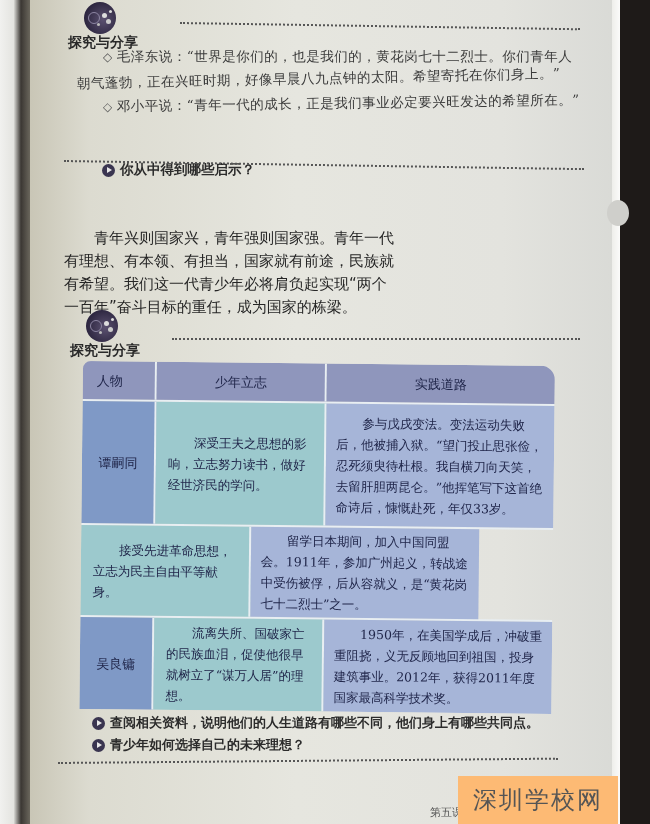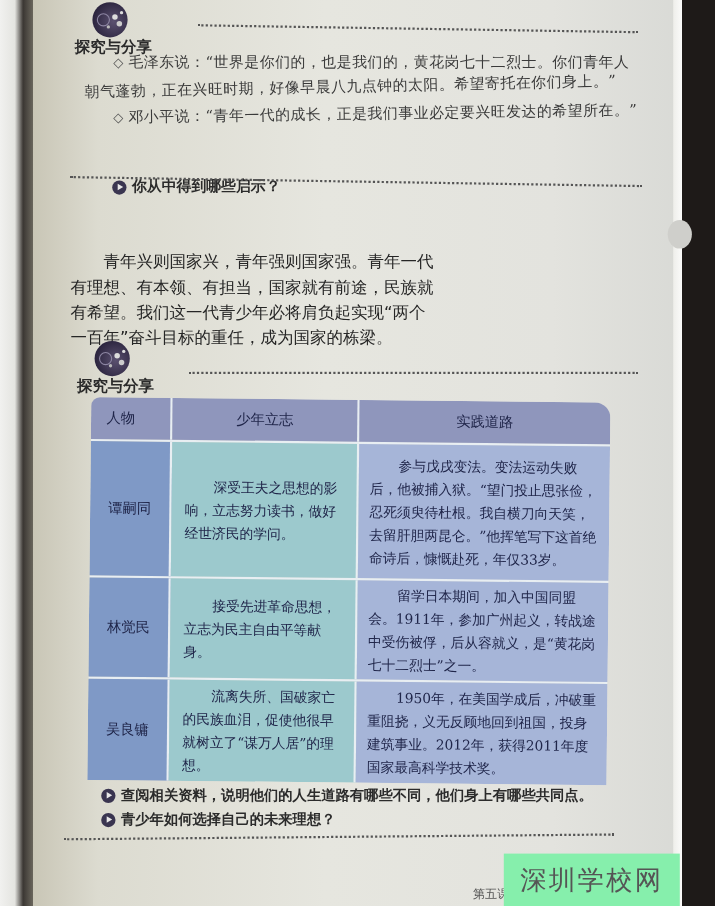--- a/index.html
+++ b/index.html
@@ -90,21 +90,21 @@
   .thead .c1 { justify-content: flex-start; padding-left: 14px; }
   .tbody .c1 { background: #7f99c6; font-size: 13px; }
   .tbody .c2 { background: #9cc9cd; }
   .tbody .c3 { background: #a6b5d8; }
   .indent { text-indent: 26px; display: block; }
   .r1 { height: 122px; }
   .r2 { height: 90px; }
   .r3 { height: 92px; }
   .watermark {
     position: absolute; left: 458px; top: 776px; width: 160px; height: 48px;
-    background: #86efac; display: flex; align-items: center; justify-content: center;
+    background: #fdba74; display: flex; align-items: center; justify-content: center;
     font-family: "DejaVu Sans", sans-serif; font-size: 24px; color: #555;
     letter-spacing: 2px;
   }
   .footer-text {
     position: absolute; left: 430px; top: 805px; font-size: 11px; color: #555;
   }
 </style>
 </head>
 <body>
 
@@ -149,21 +149,20 @@
   <div class="trow tbody r1">
     <div class="cell c1">谭嗣同</div>
     <div class="cell c2">
         <span class="indent">深受王夫之思想的影响，立志努力读书，做好经世济民的学问。</span>
       </div>
     <div class="cell c3">
         <span class="indent">参与戊戌变法。变法运动失败后，他被捕入狱。“望门投止思张俭，忍死须臾待杜根。我自横刀向天笑，去留肝胆两昆仑。”他挥笔写下这首绝命诗后，慷慨赴死，年仅33岁。</span>
       </div>
   </div>
   <div class="trow tbody r2">
-    <div class="cell c1">林觉民</div>
     <div class="cell c2">
         <span class="indent">接受先进革命思想，立志为民主自由平等献身。</span>
       </div>
     <div class="cell c3">
         <span class="indent">留学日本期间，加入中国同盟会。1911年，参加广州起义，转战途中受伤被俘，后从容就义，是“黄花岗七十二烈士”之一。</span>
       </div>
   </div>
   <div class="trow tbody r3">
     <div class="cell c1">吴良镛</div>
     <div class="cell c2">

